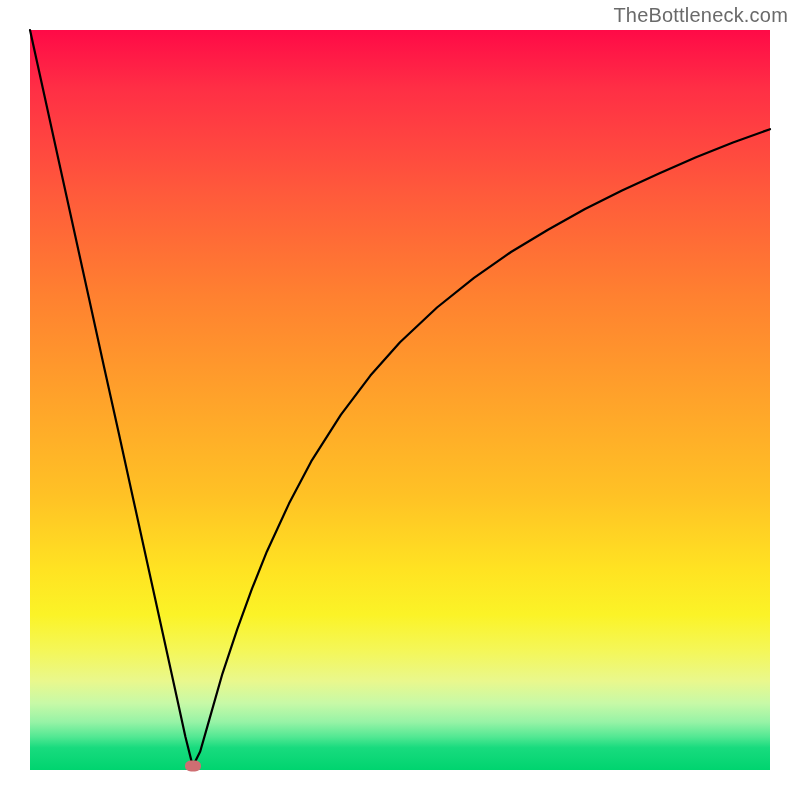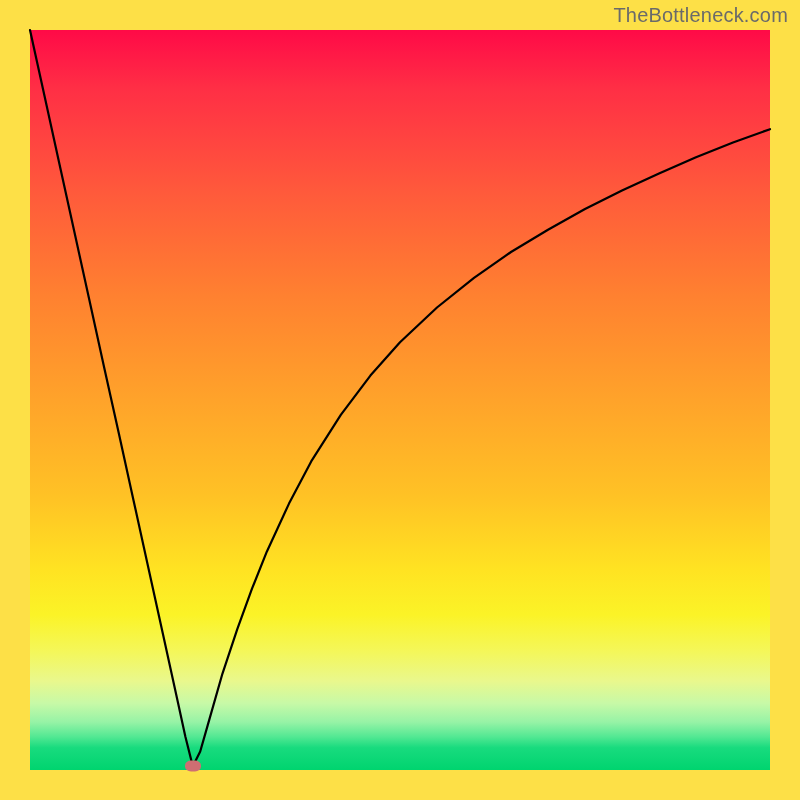--- a/index.html
+++ b/index.html
@@ -8,21 +8,21 @@
     width: 800px;
     height: 800px;
     overflow: hidden;
     background: #000;
     font-family: Arial, Helvetica, sans-serif;
   }
   .frame {
     position: relative;
     width: 800px;
     height: 800px;
-    background: #fde047;
+    background: #ffffff;
   }
   .plot-area {
     position: absolute;
     left: 30px;
     top: 30px;
     width: 740px;
     height: 740px;
     
     background: linear-gradient(
       to bottom,

